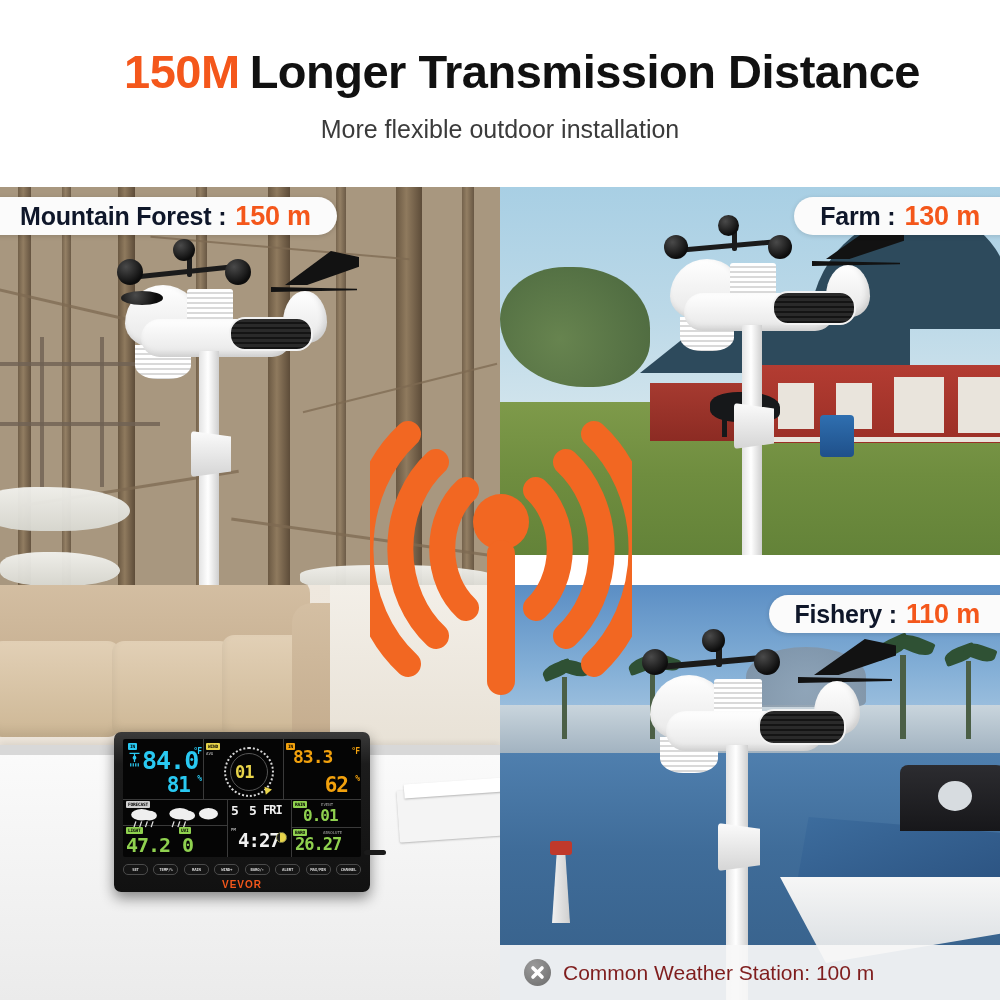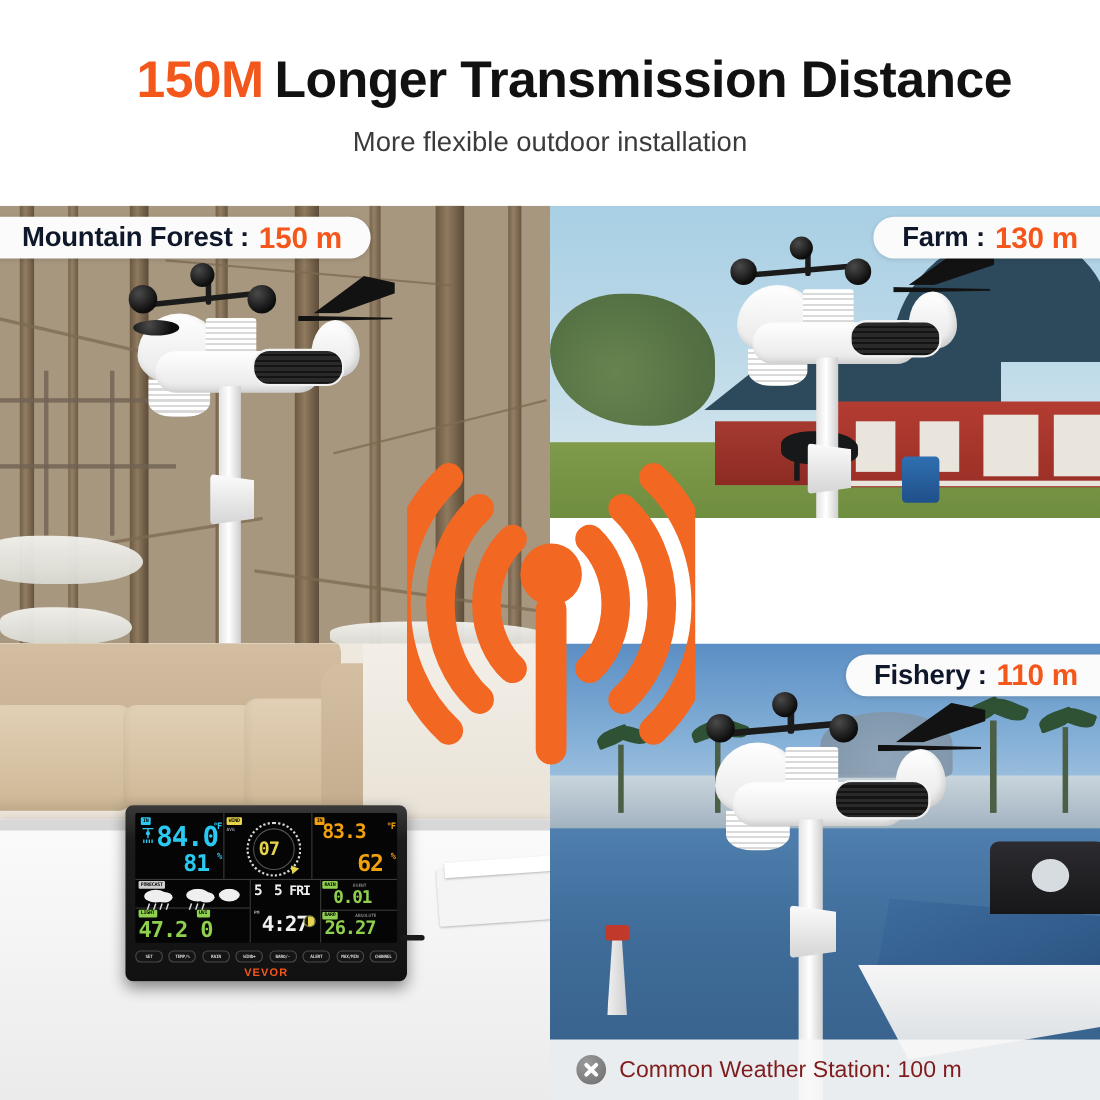--- a/index.html
+++ b/index.html
@@ -22,21 +22,21 @@
   .headline .hl-accent { color:#F4571B; }
   .subhead {
     position:absolute; left:0; top:115px; width:1000px; text-align:center;
     font-size:25px; color:#3b3b3b; font-weight:400;
   }
 
   
   .grid { position:absolute; left:0; top:187px; width:1000px; height:813px; }
   .cell { position:absolute; overflow:hidden; }
   .cell-tl { left:0;    top:0;   width:500px; height:398px; }
-  .cell-tr { left:500px;top:0;   width:500px; height:284px; }
+  .cell-tr { left:500px;top:0;   width:500px; height:368px; }
   .cell-bl { left:0;    top:398px;width:500px;height:415px; }
   .cell-br { left:500px;top:398px;width:500px;height:415px; }
 
   
   .sc-forest { position:absolute; inset:0;
     background:
       linear-gradient(180deg,#c9bca8 0%,#bfae97 18%,#ab9madd 0%,#a89079 45%,#9c8a74 68%,#8d7e6b 100%);
     background-color:#a8977f;
   }
   .tree { position:absolute; background:linear-gradient(90deg,#6b5943,#8f7a5e 40%,#5d4c39); }
@@ -274,21 +274,21 @@
               <circle cx="10" cy="9" r="3" fill="#29c9f2"></circle>
             </svg>
           </div>
 
           <div class="q" style="left:82px; top:3px; width:77px; height:56px;">
             <div class="lbl bg-yellow" style="left:1px; top:1px;">WIND</div>
             <div style="position:absolute; left:1px; top:9px; font-family:'DejaVu Sans Mono',monospace; font-size:4px; color:#ccc;">AVG</div>
             <div class="compass" style="left:19px; top:5px; width:50px; height:50px;">
               <div class="compass-inner"></div>
             </div>
-            <div class="seg yellow" style="position:absolute; left:30px; top:22px; font-size:17px;">07</div>
+            <div class="seg yellow" style="position:absolute; left:30px; top:22px; font-size:17px;">01</div>
             <div style="position:absolute; left:58px; top:46px; width:0;height:0;border-left:4px solid transparent;border-right:4px solid transparent;border-bottom:7px solid #e8d44a;transform:rotate(200deg);"></div>
           </div>
 
           <div class="q" style="left:162px; top:3px; width:74px; height:56px;">
             <div class="lbl bg-orange" style="left:1px; top:1px;">IN</div>
             <div class="seg orange" style="position:absolute; left:8px; top:6px; font-size:18px;">83.3</div>
             <div class="seg orange" style="position:absolute; right:0; top:6px; font-size:8px;">°F</div>
             <div class="seg orange" style="position:absolute; right:11px; top:33px; font-size:21px;">62</div>
             <div class="seg orange" style="position:absolute; right:0; top:33px; font-size:8px;">%</div>
           </div>

